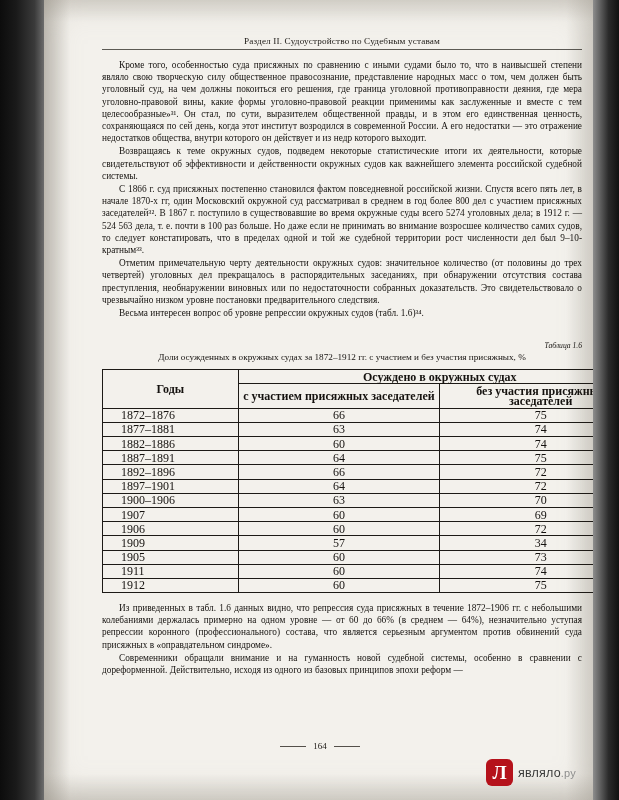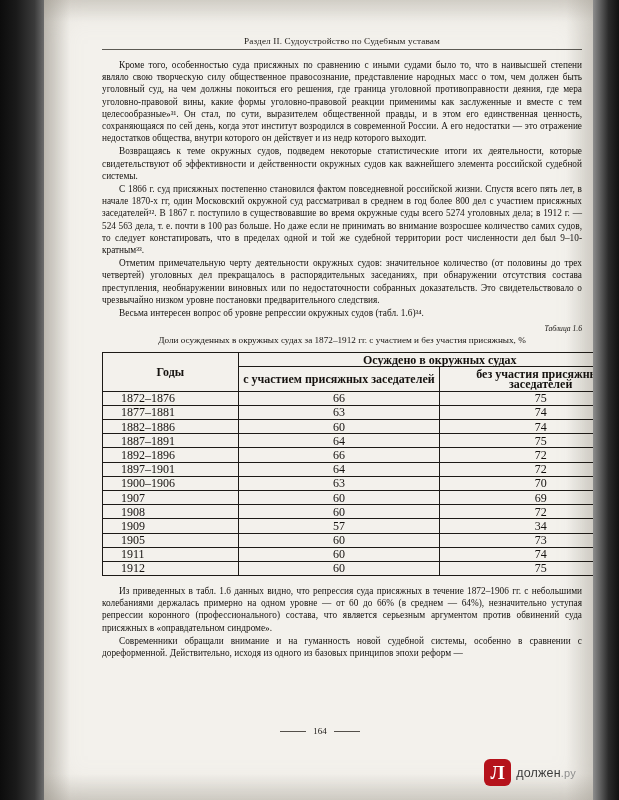--- a/index.html
+++ b/index.html
@@ -85,21 +85,21 @@
     text-align: justify;
     text-indent: 17px;
     margin: 0 0 1px 0;
     hyphens: auto;
     word-spacing: 0.1px;
   }
   .tbl-num {
     text-align: right;
     font-size: 7.6px;
     font-style: italic;
-    margin-top: 5px;
+    margin-top: 22px;
     margin-bottom: 2px;
   }
   .tbl-title {
     text-align: center;
     font-size: 9.2px;
     font-weight: normal;
     margin: 2px 0 6px 0;
     line-height: 11px;
   }
   table.stats {
@@ -125,21 +125,21 @@
   }
   .col-years { width: 112px; }
   .col-with  { width: 170px; }
   .col-without { width: 170px; }
   p.after {
     margin-top: 9px;
   }
   .folio {
     position: absolute;
     left: 0;
-    top: 726px;
+    top: 741px;
     width: 552px;
     text-align: center;
     font-size: 9px;
     color: #1d1a16;
   }
   .folio .dash {
     display: inline-block;
     width: 26px;
     height: 1px;
     background: #2a2722;
@@ -248,21 +248,21 @@
               <td class="years">1900–1906</td>
               <td>63</td>
               <td>70</td>
             </tr>
             <tr>
               <td class="years">1907</td>
               <td>60</td>
               <td>69</td>
             </tr>
             <tr>
-              <td class="years">1908</td>
+              <td class="years">1906</td>
               <td>60</td>
               <td>72</td>
             </tr>
             <tr>
               <td class="years">1909</td>
               <td>57</td>
               <td>34</td>
             </tr>
             <tr>
               <td class="years">1905</td>
@@ -286,19 +286,19 @@
       <p class="body">Современники обращали внимание и на гуманность новой судебной системы, особенно в сравнении с дореформенной. Действительно, исходя из одного из базовых принципов эпохи реформ —</p>
 
     </div>
 
     <div class="folio">
       <span class="dash"></span><span>164</span><span class="dash"></span>
     </div>
 
     <div class="logo">
       <div class="logo-mark">Л</div>
-      <div class="logo-text"><span>должен</span><span class="ru">.ру</span></div>
+      <div class="logo-text"><span>являло</span><span class="ru">.ру</span></div>
     </div>
   </div>
 
   <div class="next-page"></div>
   <div class="right-edge"></div>
 </div>
 
 </body></html>

